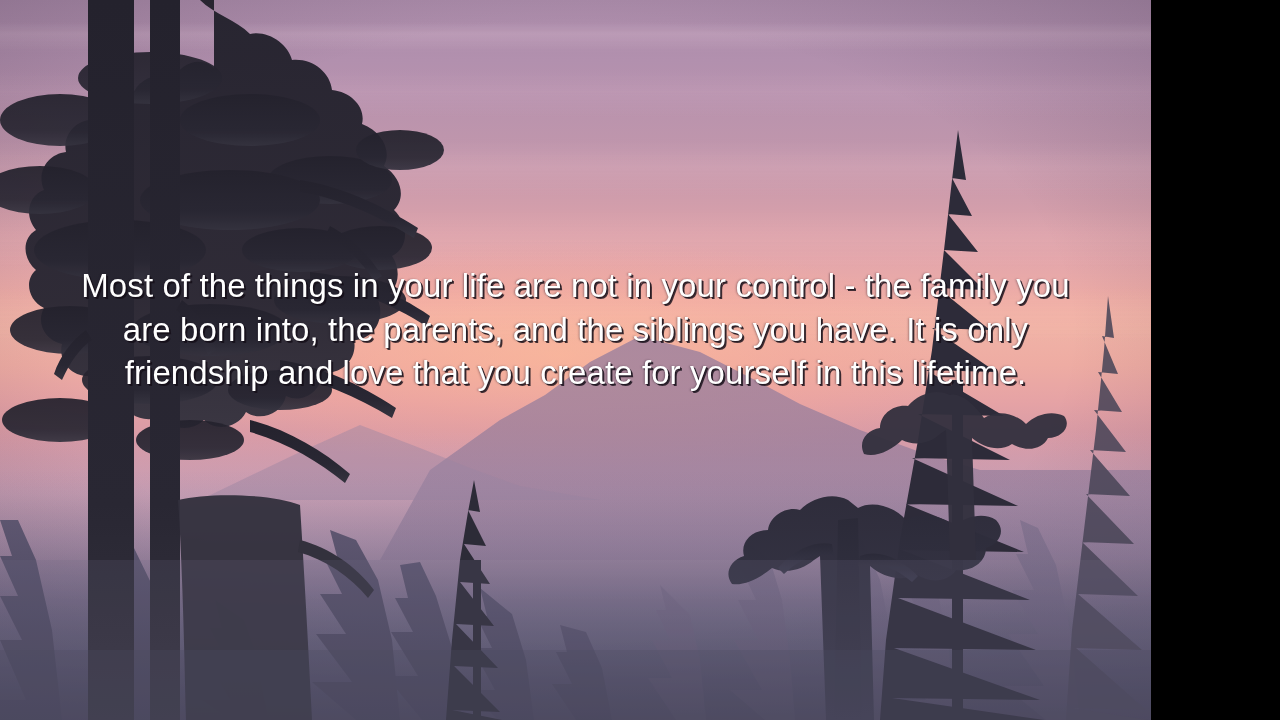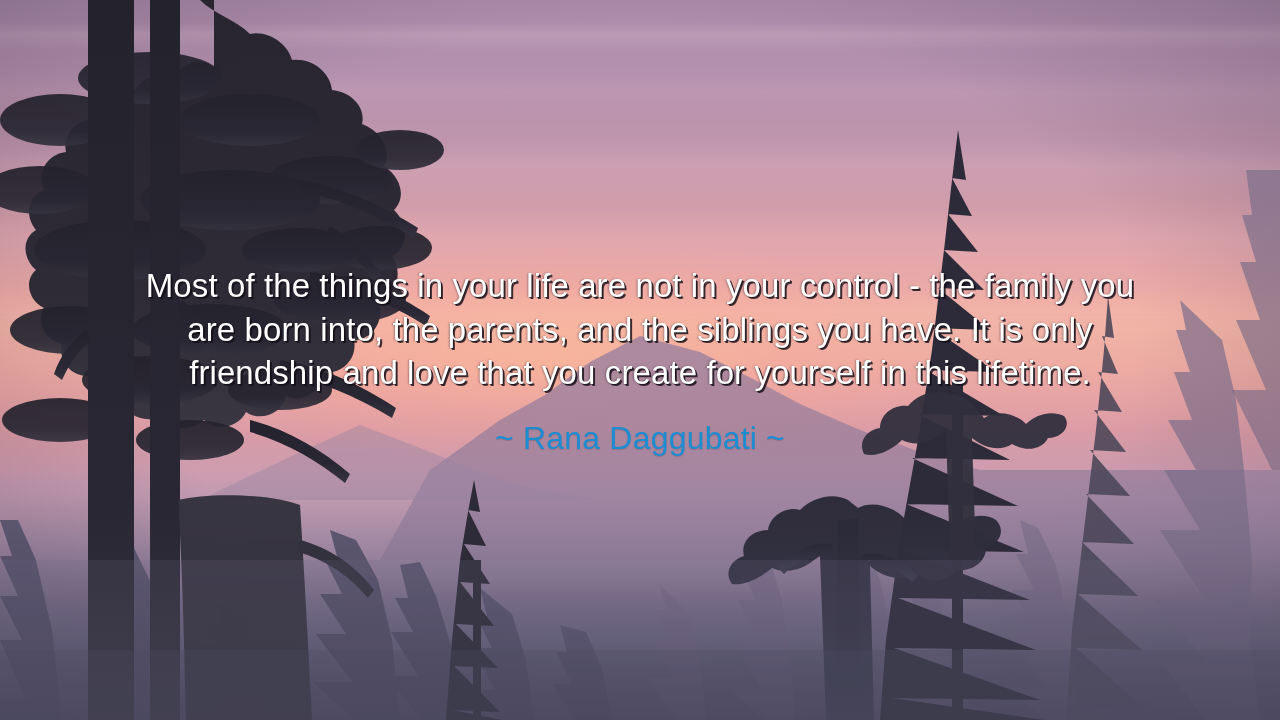--- a/index.html
+++ b/index.html
@@ -3,21 +3,21 @@
 <meta charset="utf-8">
 <title>Quote Image</title>
 <style>
   html, body {
     margin: 0;
     padding: 0;
     background: #000;
   }
   #stage {
     position: relative;
-    width: 1280px;
+    width: 1151px;
     height: 720px;
     overflow: hidden;
     font-family: "Liberation Sans", sans-serif;
     background: #b18fae;
   }
 
   
   .layer { position: absolute; inset: 0; pointer-events: none; }
 
   #sky {
@@ -305,16 +305,15 @@
       <rect x="0" y="560" width="1280" height="160" fill="#6e6884" opacity="0.18"></rect>
       <rect x="0" y="650" width="1280" height="70" fill="#4d4a60" opacity="0.28"></rect>
     </svg>
   </div>
 
   <div class="layer" id="fog"></div>
   <div class="layer" id="vignette"></div>
 
   <div id="quote-block">
     <span id="quote-text">Most of the things in your life are not in your control - the family you are born into, the parents, and the siblings you have. It is only friendship and love that you create for yourself in this lifetime.</span>
-    <span id="author-line">~ Rana Daggubati ~</span>
   </div>
 
 </div>
 
 </body></html>

